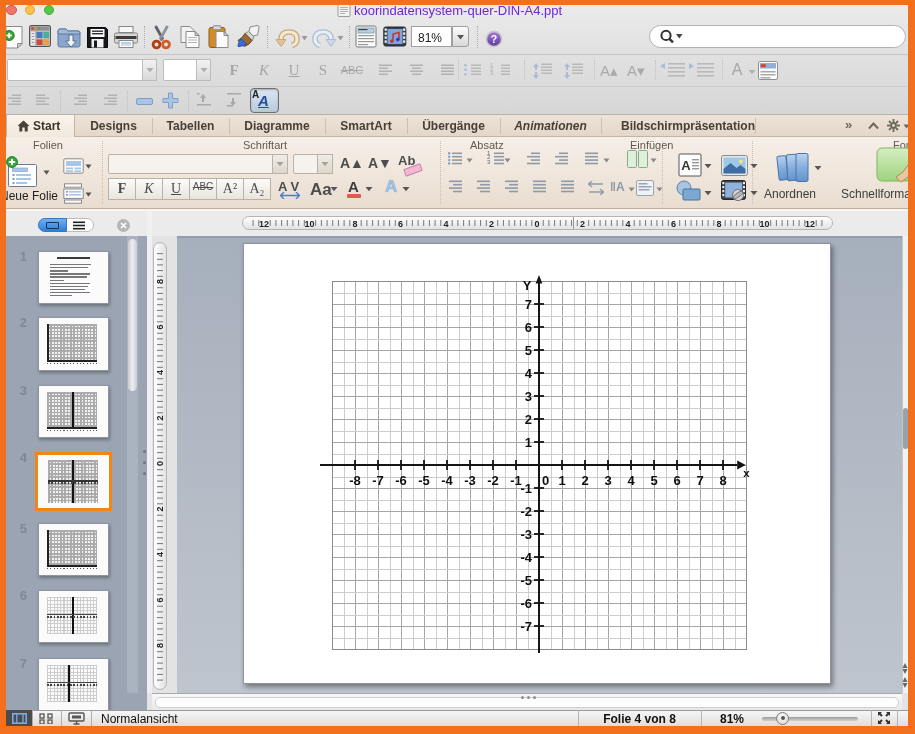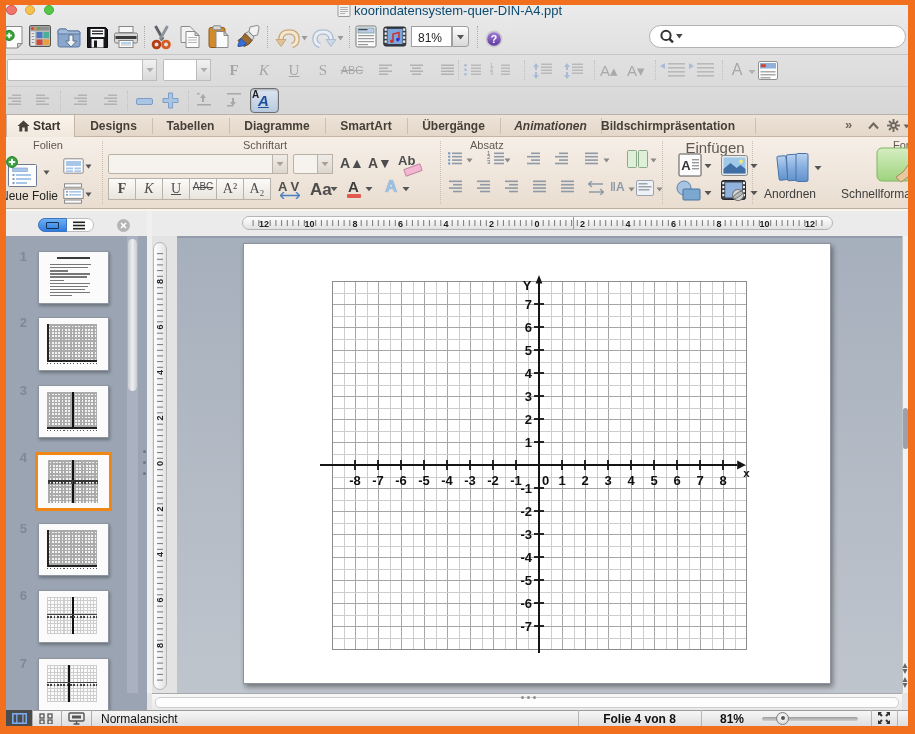--- a/index.html
+++ b/index.html
@@ -14,21 +14,21 @@
 <div style="position:absolute;left:6.3px;top:4.6px;width:10.4px;height:10.4px;border-radius:50%;background:#f0756d;border:0.5px solid #d8564e;box-sizing:border-box;"></div>
 <div style="position:absolute;left:24.8px;top:4.6px;width:10.4px;height:10.4px;border-radius:50%;background:#f6c14e;border:0.5px solid #dca438;box-sizing:border-box;"></div>
 <div style="position:absolute;left:43.8px;top:4.6px;width:10.4px;height:10.4px;border-radius:50%;background:#55c848;border:0.5px solid #3fae35;box-sizing:border-box;"></div>
 <svg class="ic" style="left:337px;top:4px" width="14" height="13" viewBox="0 0 14 13">
 <rect x="1" y="0.5" width="12" height="12" rx="1" fill="#f2f2f2" stroke="#9a9a9a"></rect>
 <rect x="3" y="3" width="8" height="1" fill="#b0b0b0"></rect>
       <rect x="3" y="5" width="8" height="1" fill="#b0b0b0"></rect>
 <rect x="3" y="7" width="8" height="1" fill="#b0b0b0"></rect>
       <rect x="3" y="9" width="5" height="1" fill="#b0b0b0"></rect>
     </svg>
-<div style="position:absolute;left:354px;top:3px;width:300px;font-size:13px;color:#0c4a6e;">koorindatensystem-quer-DIN-A4.ppt</div>
+<div style="position:absolute;left:354px;top:3px;width:300px;font-size:13px;color:#6d28d9;">koorindatensystem-quer-DIN-A4.ppt</div>
 <svg class="ic" style="left:4px;top:25px" width="20" height="24" viewBox="0 0 20 24">
 <path d="M2 1.5 h16 v17 l-4.5 4.5 h-11.5 z" fill="#fbfbfb" stroke="#8a8a8a"></path>
 <path d="M18 18.5 l-4.5 4.5 v-4.5 z" fill="#d5d5d5" stroke="#8a8a8a"></path>
 <circle cx="5.2" cy="10.5" r="5" fill="#35a435" stroke="#1f7d1f"></circle>
 <rect x="2.5" y="9.6" width="5.4" height="1.8" fill="#fff"></rect>
       <rect x="4.3" y="7.8" width="1.8" height="5.4" fill="#fff"></rect>
     </svg>
 <svg class="ic" style="left:29px;top:25px" width="22" height="23" viewBox="0 0 22 23">
 <rect x="0.5" y="0.5" width="21" height="21" rx="1.5" fill="#b9b9b9" stroke="#555"></rect>
 <rect x="1.5" y="1.5" width="19" height="4" fill="#8f8f8f"></rect>
@@ -323,21 +323,21 @@
 <div style="position:absolute;left:152px;top:119px;width:77px;text-align:center;font-size:12px;font-weight:700;color:#453f37;">Tabellen</div>
 <div style="position:absolute;left:325px;top:118px;width:1px;height:16px;background:#cdbfb0;"></div>
 <div style="position:absolute;left:229px;top:119px;width:96px;text-align:center;font-size:12px;font-weight:700;color:#453f37;">Diagramme</div>
 <div style="position:absolute;left:407px;top:118px;width:1px;height:16px;background:#cdbfb0;"></div>
 <div style="position:absolute;left:325px;top:119px;width:82px;text-align:center;font-size:12px;font-weight:700;color:#453f37;">SmartArt</div>
 <div style="position:absolute;left:500px;top:118px;width:1px;height:16px;background:#cdbfb0;"></div>
 <div style="position:absolute;left:407px;top:119px;width:93px;text-align:center;font-size:12px;font-weight:700;color:#453f37;">Übergänge</div>
 <div style="position:absolute;left:601px;top:118px;width:1px;height:16px;background:#cdbfb0;"></div>
 <div style="position:absolute;left:500px;top:119px;width:101px;text-align:center;font-size:12px;font-weight:700;color:#453f37;font-style:italic;">Animationen</div>
 <div style="position:absolute;left:755px;top:118px;width:1px;height:16px;background:#cdbfb0;"></div>
-<div style="position:absolute;left:601px;top:119px;width:154px;text-align:left;font-size:12px;font-weight:700;color:#453f37;">Bildschirmpräsentation</div>
+<div style="position:absolute;left:601px;top:119px;width:154px;text-align:right;font-size:12px;font-weight:700;color:#453f37;">Bildschirmpräsentation</div>
 <div style="position:absolute;left:845px;top:117px;font-size:13px;font-weight:700;color:#6e675e;">»</div>
 <svg class="ic" style="left:868px;top:122px" width="11" height="8" viewBox="0 0 11 8">
       <path d="M1 6.5 L5.5 1.5 L10 6.5" fill="none" stroke="#6e675e" stroke-width="2"></path>
     </svg>
 <svg class="ic" style="left:886px;top:118px" width="15" height="15" viewBox="0 0 15 15">
 <g fill="#6e675e">
         <circle cx="7.5" cy="7.5" r="3.4"></circle>
 <g stroke="#6e675e" stroke-width="1.8">
           <path d="M7.5 1 v3"></path>
           <path d="M7.5 11 v3"></path>
@@ -358,21 +358,21 @@
 <div style="position:absolute;left:0;top:137px;width:915px;height:71px;background:linear-gradient(#f6efe8,#e9ddd0);"></div>
 <div style="position:absolute;left:0;top:208px;width:915px;height:1px;background:#bfae9c;"></div>
 <div style="position:absolute;left:0;top:209px;width:915px;height:2px;background:#f8f4ee;"></div>
 <div style="position:absolute;left:102px;top:141px;width:1px;height:63px;border-left:1px dotted #cabdaf;"></div>
 <div style="position:absolute;left:440px;top:141px;width:1px;height:63px;border-left:1px dotted #cabdaf;"></div>
 <div style="position:absolute;left:662px;top:141px;width:1px;height:63px;border-left:1px dotted #cabdaf;"></div>
 <div style="position:absolute;left:752px;top:141px;width:1px;height:63px;border-left:1px dotted #cabdaf;"></div>
 <div style="position:absolute;left:8px;top:139px;width:80px;text-align:center;font-size:11px;color:#60584e;">Folien</div>
 <div style="position:absolute;left:180px;top:139px;width:170px;text-align:center;font-size:11px;color:#60584e;">Schriftart</div>
 <div style="position:absolute;left:470px;top:139px;width:170px;text-align:left;font-size:11px;color:#60584e;">Absatz</div>
-<div style="position:absolute;left:630px;top:139px;width:170px;text-align:center;font-size:15px;color:#60584e;">Einfügen</div>
+<div style="position:absolute;left:630px;top:139px;width:170px;text-align:left;font-size:11px;color:#60584e;">Einfügen</div>
 <div style="position:absolute;left:893px;top:139px;width:40px;font-size:11px;color:#60584e;">Form</div>
 <svg class="ic" style="left:5px;top:155px" width="34" height="33" viewBox="0 0 34 33">
 <rect x="3.5" y="9.5" width="28" height="22" rx="1" fill="#fdfdfd" stroke="#6c7a94"></rect>
 <rect x="7.5" y="13" width="15" height="3.6" fill="#a8c6e8" stroke="#7d9ec7" stroke-width="0.6"></rect>
 <rect x="7.5" y="19" width="2" height="2" fill="#7d9ec7"></rect>
       <rect x="11" y="19" width="15" height="2" fill="#a8c6e8"></rect>
 <rect x="7.5" y="23" width="2" height="2" fill="#7d9ec7"></rect>
       <rect x="11" y="23" width="15" height="2" fill="#a8c6e8"></rect>
 <rect x="7.5" y="27" width="2" height="2" fill="#7d9ec7"></rect>
       <rect x="11" y="27" width="11" height="2" fill="#a8c6e8"></rect>

